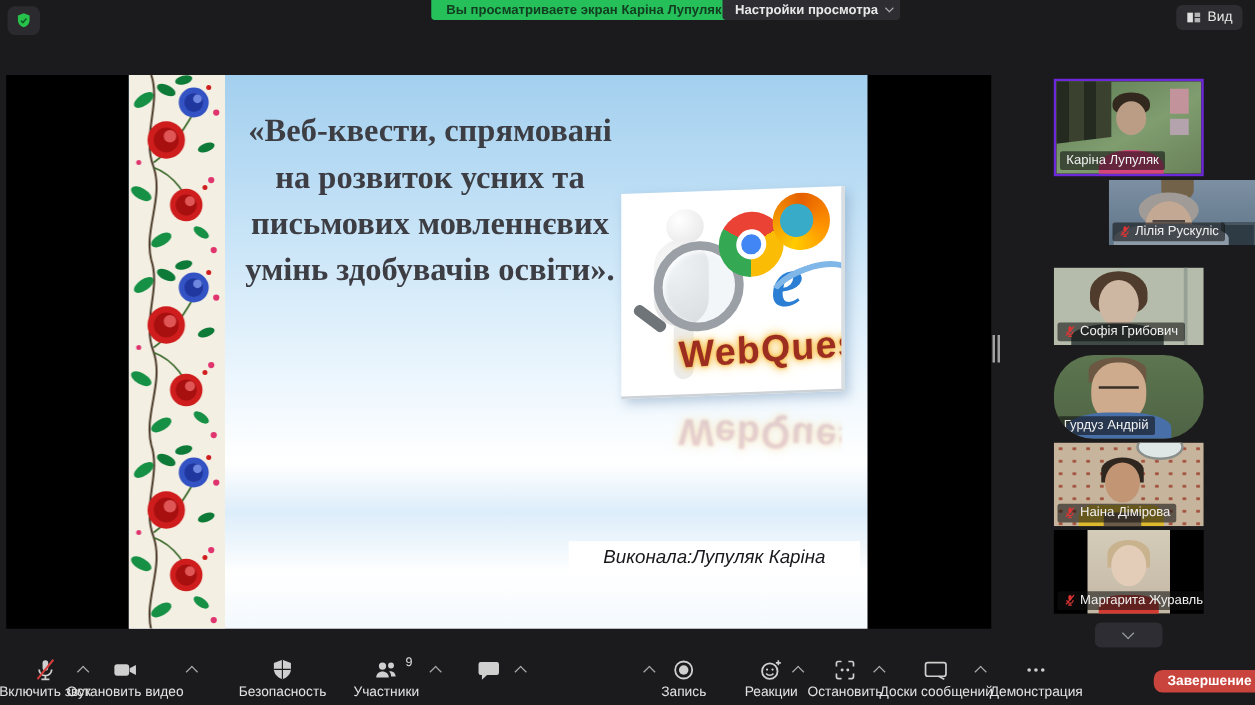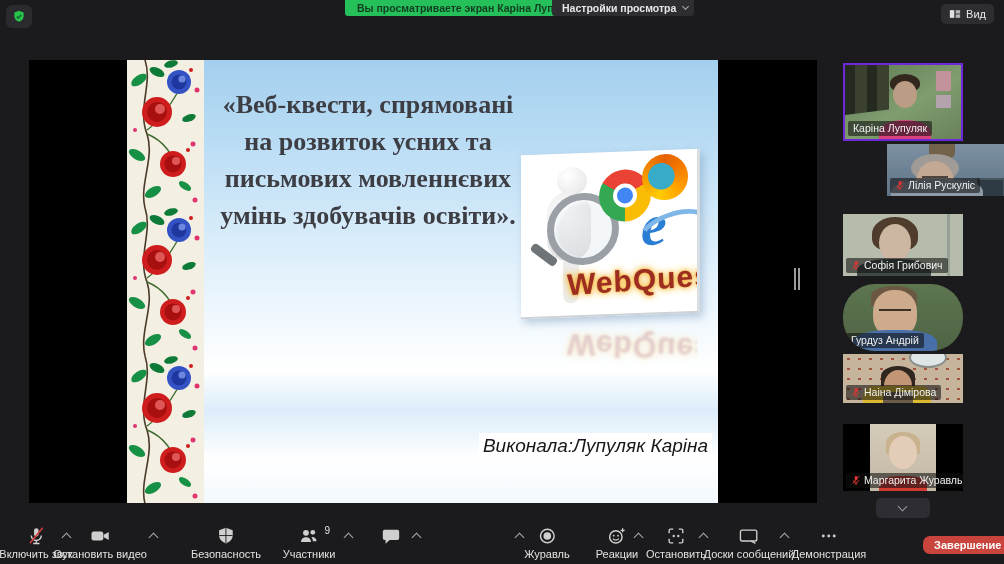--- a/index.html
+++ b/index.html
@@ -3,28 +3,28 @@
 <meta charset="utf-8">
 <style>
   html,body{margin:0;padding:0;background:#101010;}
   #app{position:relative;width:1004px;height:564px;background:#1b1b1d;overflow:hidden;
        font-family:"Liberation Sans",sans-serif;-webkit-font-smoothing:antialiased;}
   
   .tl-shield{position:absolute;left:6px;top:5px;width:26px;height:23px;background:#2b2b2f;border:none;
              border-radius:6px;display:flex;align-items:center;justify-content:center;cursor:pointer;}
   .share-banner{position:absolute;left:345px;top:0;height:16px;line-height:16px;padding:0 12px;
                 background:#25c05a;color:#123d20;font-size:10.5px;font-weight:bold;border-radius:0 0 3px 3px;}
-  .view-settings{position:absolute;left:552px;top:0;height:16px;line-height:16px;padding:0 18px 0 10px;
+  .view-settings{position:absolute;left:578px;top:0;height:16px;line-height:16px;padding:0 18px 0 10px;
                  background:#2e2e32;color:#e8e8e8;font-size:10.5px;font-weight:bold;border:none;
                  border-radius:0 0 3px 3px;cursor:pointer;}
   .view-settings .chev{right:6px;top:4px;width:5px;height:5px;}
   .view-btn{position:absolute;right:10px;top:4px;height:20px;display:flex;align-items:center;gap:5px;
             background:#2e2e32;color:#e8e8e8;font-size:11px;border:none;border-radius:5px;padding:0 8px;cursor:pointer;}
   
-  .share-area{position:absolute;left:5px;top:60px;width:788px;height:443px;background:#000;margin-left:24px;}
+  .share-area{position:absolute;left:5px;top:60px;width:788px;height:443px;background:#000;}
   .slide{position:absolute;left:98px;top:0;width:591px;height:443px;overflow:hidden;
          background:linear-gradient(180deg,#a3cfee 0%,#b9dcf4 18%,#d8ecfa 40%,#f0f8fe 58%,#ffffff 70%,#dcedfa 79%,#ffffff 90%,#f3f9fe 100%);}
   .floral{position:absolute;left:0;top:0;width:77px;height:443px;}
   .slide-title{position:absolute;left:83px;top:26px;width:316px;text-align:center;
                font-family:"Liberation Serif",serif;font-weight:bold;font-size:26px;line-height:37px;color:#3d3d44;}
   .wq{position:absolute;left:394px;top:92px;width:176px;height:162px;background:#fff;transform:skewY(-2deg);
       border-right:3px solid #d9dee3;border-bottom:2px solid #cdd2d7;box-shadow:3px 4px 9px rgba(110,145,180,.45);
       overflow:hidden;}
   .wq-cap{position:absolute;left:46px;top:112px;font-size:30px;font-weight:bold;letter-spacing:1px;
           color:#9c2d21;white-space:nowrap;transform:rotate(-2deg);
@@ -47,21 +47,21 @@
   .mag-head{position:absolute;left:34px;top:0;width:30px;height:28px;border-radius:50%;
             background:radial-gradient(circle at 35% 30%,#ffffff,#e3e3e3);}
   .mag-body{position:absolute;left:24px;top:24px;width:44px;height:70px;border-radius:22px;
             background:radial-gradient(circle at 35% 30%,#fbfbfb,#dcdcdc);}
   .mag-leg{position:absolute;left:40px;top:88px;width:16px;height:48px;border-radius:8px;background:#ececec;}
   .lens{position:absolute;left:24px;top:26px;width:58px;height:58px;border-radius:50%;border:7px solid #9aa0a6;
         background:rgba(205,220,230,.25);box-shadow:inset 2px 2px 4px rgba(255,255,255,.8);}
   .lens-handle{position:absolute;left:6px;top:82px;width:30px;height:9px;background:#6f7478;border-radius:4px;
                transform:rotate(38deg);}
   .author{position:absolute;left:352px;top:373px;width:233px;height:25px;background:#fff;
-          display:flex;align-items:center;justify-content:center;font-style:italic;font-size:19px;color:#18181c;}
+          display:flex;align-items:center;justify-content:center;font-style:italic;font-size:15px;color:#18181c;}
   
   .split-handle{position:absolute;left:794px;top:268px;width:8px;height:24px;cursor:col-resize;}
   .split-handle i{position:absolute;top:0;width:2px;height:22px;background:#b9b9b9;opacity:.85;}
   .split-handle i:first-child{left:0;} .split-handle i:last-child{left:4px;}
   
   .thumb{position:absolute;left:843px;width:120px;background:#111;overflow:hidden;box-sizing:border-box;cursor:pointer;}
   .thumb.active{border:2px solid #6d28d9;}
   .scene{position:absolute;inset:0;overflow:hidden;}
   .pname{position:absolute;left:3px;bottom:3px;display:flex;align-items:center;gap:3px;
          background:rgba(15,15,15,.58);padding:1px 5px 2px;border-radius:2px;font-size:10.5px;color:#f0f0f0;
@@ -271,21 +271,21 @@
       <div class="hair"></div>
         <div class="face"></div>
         <div class="gl"></div>
         <div class="shirt"></div>
     </div>
     <div class="pname">
       <span>Гурдуз Андрій</span>
     </div>
   </div>
 
-  <div class="thumb" style="top:354px;height:49px;">
+  <div class="thumb" style="top:354px;height:67px;">
     <div class="scene s5">
       <div class="mirror"></div>
         <div class="hair"></div>
         <div class="face"></div>
       <div class="chair"></div>
         <div class="torso"></div>
     </div>
     <div class="pname">
       <svg class="mmic" viewBox="0 0 14 14">
         <rect x="5.2" y="1.5" width="3.6" height="6" rx="1.8" fill="#e03434"></rect>
@@ -376,21 +376,21 @@
 
   <span class="chev up tbchev" style="left:516px;"></span>
 
   <div class="tb" style="left:547px;">
     <div class="iconwrap">
         <svg class="ticon" viewBox="0 0 22 22">
       <circle cx="11" cy="11" r="7.5" fill="none" stroke="#cfcfcf" stroke-width="1.6"></circle>
       <circle cx="11" cy="11" r="4.2" fill="#cfcfcf"></circle>
     </svg>
       </div>
-    <span class="tlabel">Журавль</span>
+    <span class="tlabel">Запись</span>
   </div>
 
   <div class="tb" style="left:617px;">
     <div class="iconwrap">
         <svg class="ticon" viewBox="0 0 22 22">
       <circle cx="10" cy="12" r="6.8" fill="none" stroke="#cfcfcf" stroke-width="1.6"></circle>
       <circle cx="7.6" cy="10.6" r="1" fill="#cfcfcf"></circle>
           <circle cx="12.4" cy="10.6" r="1" fill="#cfcfcf"></circle>
       <path d="M6.8 14 a4 4 0 0 0 6.4 0" stroke="#cfcfcf" stroke-width="1.4" fill="none"></path>
       <path d="M17.5 2.5 v4.4 M15.3 4.7 h4.4" stroke="#cfcfcf" stroke-width="1.4"></path>

